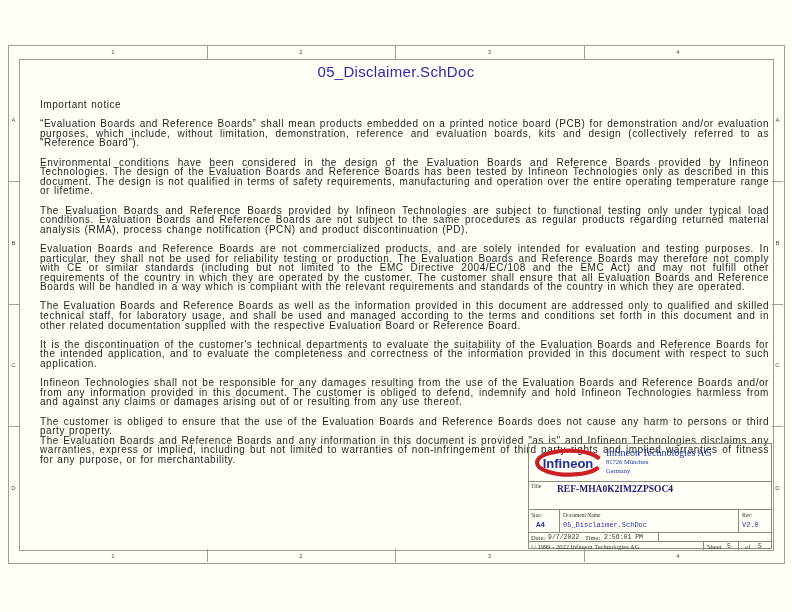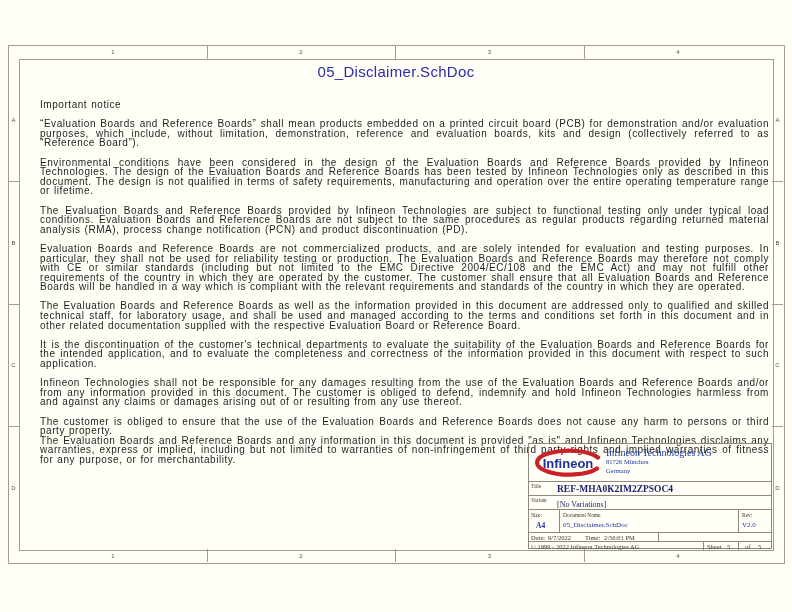--- a/index.html
+++ b/index.html
@@ -36,21 +36,21 @@
   .notice .heading{margin:0 0 9.6px 0;}
   
   .tblock{
     left:528px;top:443px;width:244px;height:106px;
     border:1px solid #8f887c;box-sizing:border-box;
     font-family:"Liberation Serif",serif;
   }
   .tb-row{position:absolute;left:0;right:0;box-sizing:border-box;}
   .tb-line{border-top:1px solid #8f887c;}
   .tb-label{font-size:5.5px;color:#3a362f;}
-  .tb-blue{color:#2735a5;}
+  .tb-blue{color:#2735a5;font-family:Liberation Mono, monospace;}
   .tb-navy{color:#1d1d6e;}
   .company-name{font-size:10px;color:#1e3aa0;line-height:11px;}
   .company-sub{font-size:6.5px;color:#1e3aa0;line-height:8.5px;}
   .tb-title-value{font-size:9.5px;font-weight:bold;}
   .tb-variant-value{font-size:8px;}
   .tb-vdiv{position:absolute;top:0;bottom:0;width:1px;background:#8f887c;}
   .small-serif{font-size:6.5px;color:#3a362f;}
 </style>
 </head>
 <body>
@@ -93,21 +93,21 @@
 
   <div class="abs zone-label" style="left:772px;top:59px;width:11px;height:122px">A</div>
   <div class="abs zone-label" style="left:772px;top:181px;width:11px;height:123px">B</div>
   <div class="abs zone-label" style="left:772px;top:304px;width:11px;height:122px">C</div>
   <div class="abs zone-label" style="left:772px;top:426px;width:11px;height:123px">D</div>
 
   <div class="abs page-title">05_Disclaimer.SchDoc</div>
 
   <div class="abs notice">
     <p class="heading">Important notice</p>
-    <p>“Evaluation Boards and Reference Boards” shall mean products embedded on a printed circuit board (PCB) for demonstration and/or evaluation purposes, which include, without limitation, demonstration, reference and evaluation boards, kits and design (collectively referred to as “Reference Board”).</p>
+    <p>“Evaluation Boards and Reference Boards” shall mean products embedded on a printed notice board (PCB) for demonstration and/or evaluation purposes, which include, without limitation, demonstration, reference and evaluation boards, kits and design (collectively referred to as “Reference Board”).</p>
     <p>Environmental conditions have been considered in the design of the Evaluation Boards and Reference Boards provided by Infineon Technologies. The design of the Evaluation Boards and Reference Boards has been tested by Infineon Technologies only as described in this document. The design is not qualified in terms of safety requirements, manufacturing and operation over the entire operating temperature range or lifetime.</p>
     <p>The Evaluation Boards and Reference Boards provided by Infineon Technologies are subject to functional testing only under typical load conditions. Evaluation Boards and Reference Boards are not subject to the same procedures as regular products regarding returned material analysis (RMA), process change notification (PCN) and product discontinuation (PD).</p>
     <p>Evaluation Boards and Reference Boards are not commercialized products, and are solely intended for evaluation and testing purposes. In particular, they shall not be used for reliability testing or production. The Evaluation Boards and Reference Boards may therefore not comply with CE or similar standards (including but not limited to the EMC Directive 2004/EC/108 and the EMC Act) and may not fulfill other requirements of the country in which they are operated by the customer. The customer shall ensure that all Evaluation Boards and Reference Boards will be handled in a way which is compliant with the relevant requirements and standards of the country in which they are operated.</p>
     <p>The Evaluation Boards and Reference Boards as well as the information provided in this document are addressed only to qualified and skilled technical staff, for laboratory usage, and shall be used and managed according to the terms and conditions set forth in this document and in other related documentation supplied with the respective Evaluation Board or Reference Board.</p>
     <p>It is the discontinuation of the customer's technical departments to evaluate the suitability of the Evaluation Boards and Reference Boards for the intended application, and to evaluate the completeness and correctness of the information provided in this document with respect to such application.</p>
     <p>Infineon Technologies shall not be responsible for any damages resulting from the use of the Evaluation Boards and Reference Boards and/or from any information provided in this document. The customer is obliged to defend, indemnify and hold Infineon Technologies harmless from and against any claims or damages arising out of or resulting from any use thereof.</p>
     <p>The customer is obliged to ensure that the use of the Evaluation Boards and Reference Boards does not cause any harm to persons or third party property.
 The Evaluation Boards and Reference Boards and any information in this document is provided "as is" and Infineon Technologies disclaims any warranties, express or implied, including but not limited to warranties of non-infringement of third party rights and implied warranties of fitness for any purpose, or for merchantability.</p>
   </div>
 
@@ -123,24 +123,20 @@
         <div class="company-sub">81726 München</div>
         <div class="company-sub">Germany</div>
       </div>
     </div>
 
     <div class="tb-row tb-line" style="top:37px;height:14px">
       <span class="abs tb-label" style="left:2px;top:1px">Title</span>
       <span class="abs tb-navy tb-title-value" style="left:28px;top:2px">REF-MHA0K2IM2ZPSOC4</span>
     </div>
 
-    <div class="tb-row tb-line" style="top:51px;height:14px">
-      <span class="abs tb-label" style="left:2px;top:1px">Variant</span>
-      <span class="abs tb-navy tb-variant-value" style="left:28px;top:4px">[No Variations]</span>
-    </div>
 
     <div class="tb-row tb-line" style="top:65px;height:23px">
       <div class="tb-vdiv" style="left:30px"></div>
       <div class="tb-vdiv" style="left:209px"></div>
       <span class="abs tb-label" style="left:2px;top:2px">Size:</span>
       <span class="abs tb-blue" style="left:7px;top:11px;font-size:7.5px;font-weight:bold">A4</span>
       <span class="abs tb-label" style="left:34px;top:2px">Document Name</span>
       <span class="abs tb-blue" style="left:34px;top:11px;font-size:7px">05_Disclaimer.SchDoc</span>
       <span class="abs tb-label" style="left:213px;top:2px">Rev:</span>
       <span class="abs tb-blue" style="left:213px;top:11px;font-size:7px">V2.0</span>

